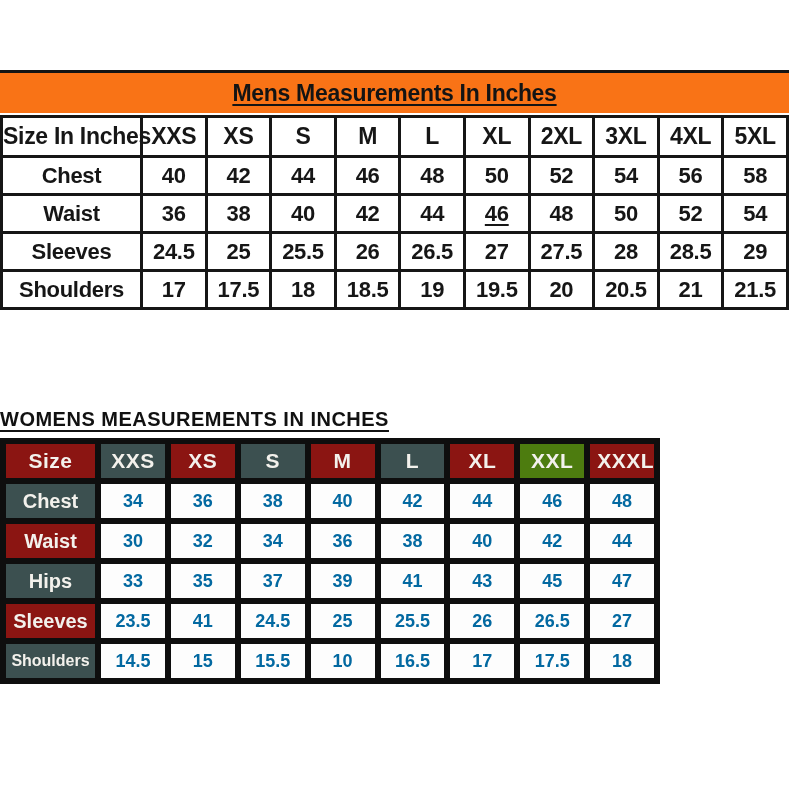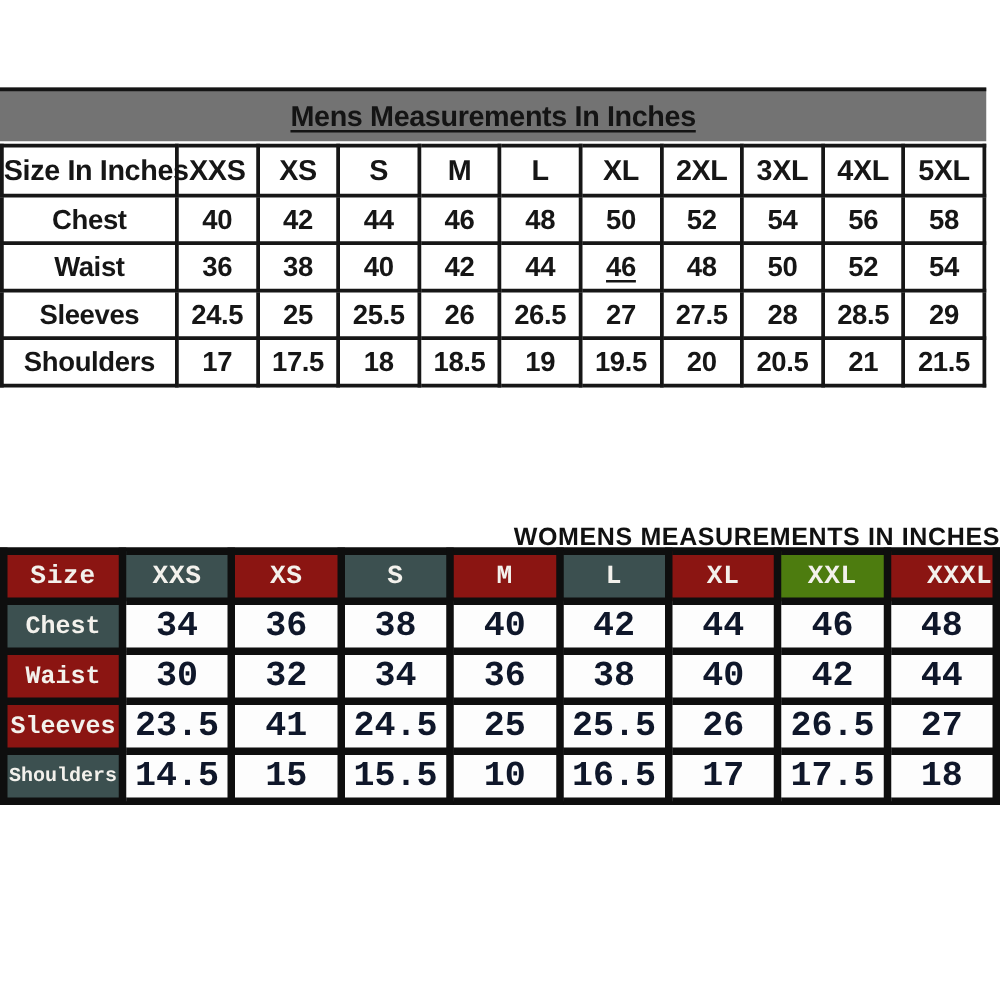--- a/index.html
+++ b/index.html
@@ -7,53 +7,53 @@
   body {
     width:800px; height:800px;
     font-family:"Liberation Sans", sans-serif;
     position:relative; overflow:hidden;
   }
   .canvas { position:absolute; left:0; top:0; width:800px; height:800px; background:#ffffff; }
 
   
   .mens-section { position:absolute; top:70px; left:0; width:789px; }
   .mens-title-band {
-    height:43px; background:#737373; border-top:3px solid #141414;
+    height:43px; background:#f97316; border-top:3px solid #141414;
     display:flex; align-items:center; justify-content:center;
   }
   .mens-title {
     font-size:23px; font-weight:bold; color:#141414;
     text-decoration:underline; text-decoration-thickness:2px; text-underline-offset:3px;
     letter-spacing:-0.3px;
   }
   .mens-table { width:789px; border-collapse:collapse; table-layout:fixed; margin-top:2px;border-radius:31px; }
   .mens-table th, .mens-table td {
     border:3px solid #161616; text-align:center; vertical-align:middle;
     color:#161616; font-weight:bold; white-space:nowrap; letter-spacing:-0.3px;
   }
   .mens-table th { height:40px; font-size:23px; }
   .mens-table td { height:38px; font-size:22px; }
   .mens-table .label-col { width:140px; }
   .underlined-value { text-decoration:underline; text-decoration-thickness:2px; text-underline-offset:3px; }
 
   
   .womens-title {
-    position:absolute; top:419px; left:0; width:800px; text-align:right;
+    position:absolute; top:408px; left:0; width:800px; text-align:left;
     font-size:20px; font-weight:bold; color:#111111; letter-spacing:0.5px;
     text-decoration:underline; text-decoration-thickness:2px; text-underline-offset:4px;
   }
   .womens-table {
-    position:absolute; top:438px; left:0; width:800px;
-    border-collapse:collapse; table-layout:fixed; background:#0e0e0e;font-family:Liberation Mono, monospace;
+    position:absolute; top:438px; left:0; width:660px;
+    border-collapse:collapse; table-layout:fixed; background:#0e0e0e;
   }
   .womens-table th, .womens-table td {
     border:6px solid #0e0e0e; text-align:center; vertical-align:middle; white-space:nowrap;
   }
   .womens-table th { height:40px; font-size:21px; font-weight:bold; color:#f3f1ec; letter-spacing:0.5px; }
-  .womens-table td { height:40px; font-size:28px; font-weight:bold; color:#0f172a; background:#fdfdfd; }
+  .womens-table td { height:40px; font-size:18px; font-weight:bold; color:#0369a1; background:#fdfdfd; }
   .womens-table .row-label { color:#f3f1ec; font-size:20px; }
   .womens-table .label-col { width:95px; }
   .womens-table .small-label { font-size:16px; }
 </style>
 </head>
 <body>
 
 <div class="canvas">
 
   <section class="mens-section">
@@ -166,20 +166,31 @@
           <td>30</td>
           <td>32</td>
           <td>34</td>
           <td>36</td>
           <td>38</td>
           <td>40</td>
           <td>42</td>
           <td>44</td>
         </tr>
         <tr>
+          <td class="row-label label-col" style="background: rgb(60, 80, 80);">Hips</td>
+          <td>33</td>
+          <td>35</td>
+          <td>37</td>
+          <td>39</td>
+          <td>41</td>
+          <td>43</td>
+          <td>45</td>
+          <td>47</td>
+        </tr>
+        <tr>
           <td class="row-label label-col" style="background: rgb(139, 21, 18);">Sleeves</td>
           <td>23.5</td>
           <td>41</td>
           <td>24.5</td>
           <td>25</td>
           <td>25.5</td>
           <td>26</td>
           <td>26.5</td>
           <td>27</td>
         </tr>

